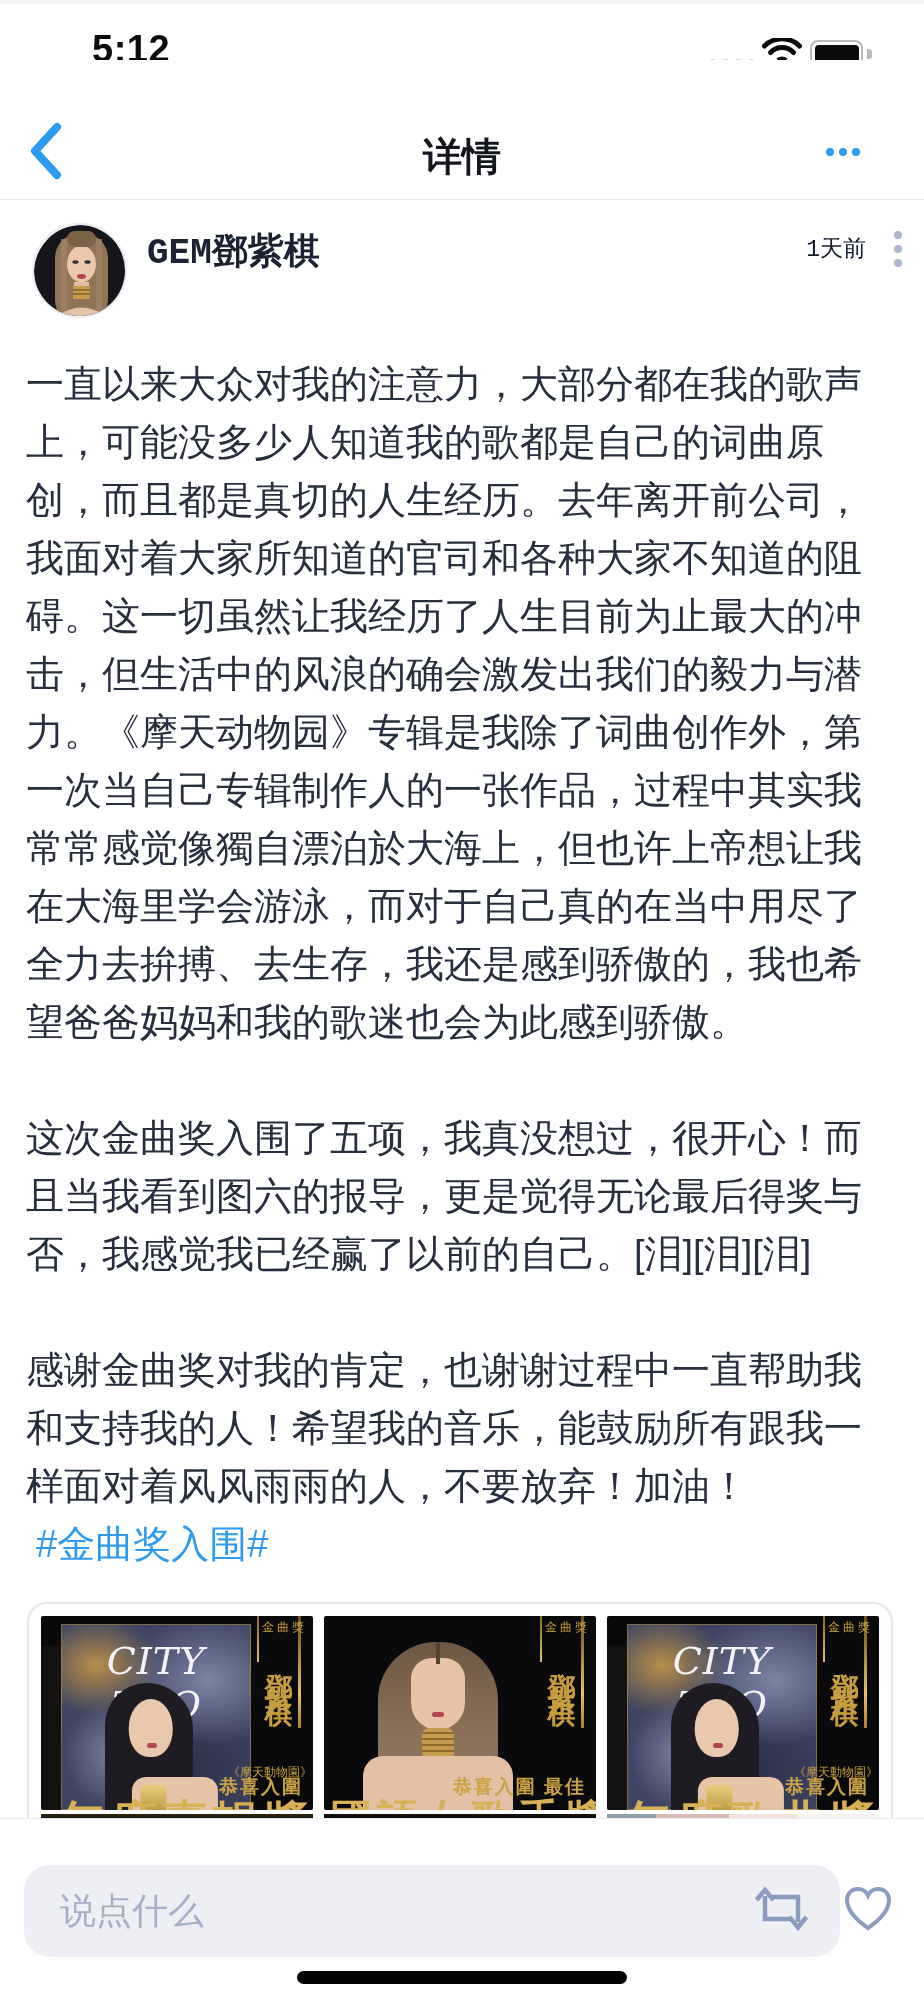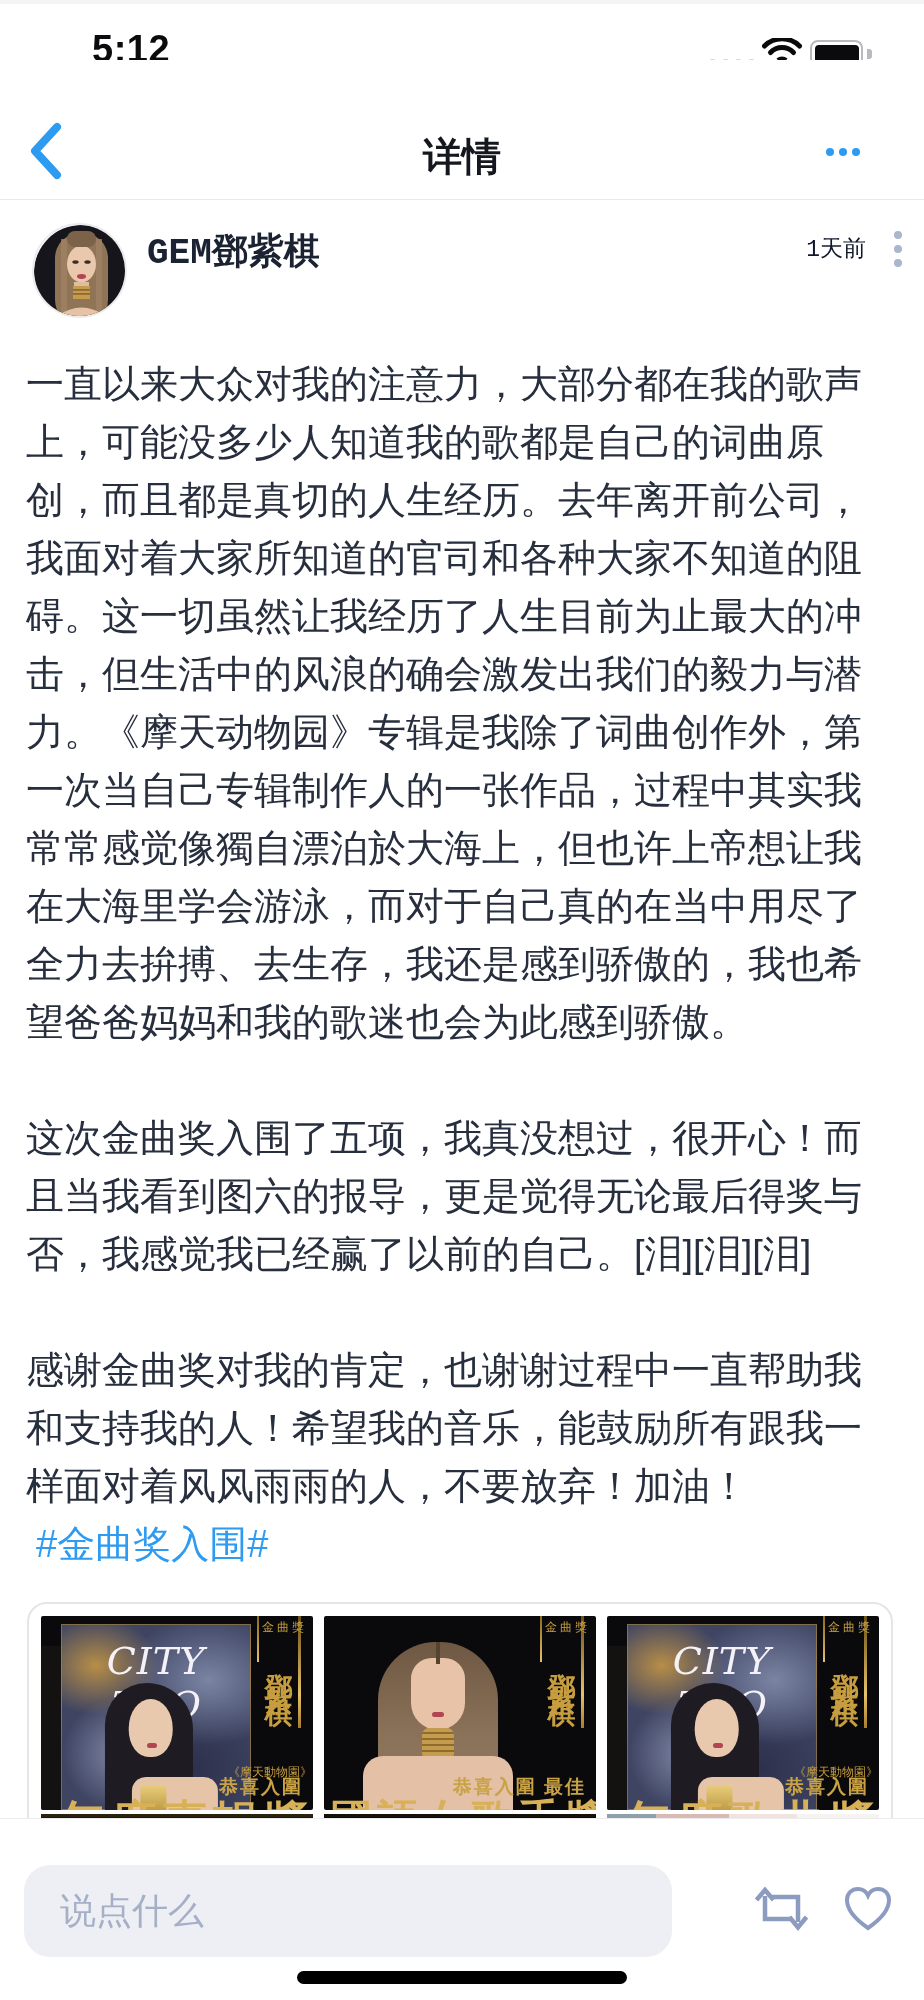--- a/index.html
+++ b/index.html
@@ -77,21 +77,21 @@
   .pt-shoulders{position:absolute;left:114px;top:140px;transform:translateX(-50%);width:150px;height:60px;background:#e3c0a6;border-radius:20px 20px 0 0;}
 
   
   .sliver{width:272px;height:190px;}
   .sliver-dark1{background:linear-gradient(180deg,#191511,#0e0c0a 14px),#0e0c0a;border-top:3px solid #2a230f;}
   .sliver-dark2{background:#0e0c0a;border-top:3px solid #15120c;}
   .sliver-light{background:linear-gradient(90deg,#8fa0ad 0 18%,#d9b9b4 18% 45%,#f2e3de 45% 70%,#f7f3f0 70%);}
 
   
   .composer-bar{position:absolute;left:0;right:0;top:1815px;height:185px;background:#fff;box-shadow:0 -1px 0 #ececef;}
-  .composer-input{position:absolute;left:24px;top:46px;width:648px;height:92px;border:none;border-radius:26px;background:#edeff5;font-size:36px;color:#3a4154;padding:0 36px;outline:none;font-family:inherit;}
+  .composer-input{position:absolute;left:24px;top:46px;width:816px;height:92px;border:none;border-radius:26px;background:#edeff5;font-size:36px;color:#3a4154;padding:0 36px;outline:none;font-family:inherit;}
   .composer-input::placeholder{color:#a5b0c6;}
   .icon-btn{position:absolute;background:none;border:none;padding:0;cursor:pointer;}
   .repost-btn{left:750px;top:66px;}
   .like-btn{left:843px;top:66px;}
   .home-indicator{position:absolute;left:297px;top:152px;width:330px;height:13px;border-radius:7px;background:#000;}
 </style>
 </head>
 <body>
 
 <div class="screen">

